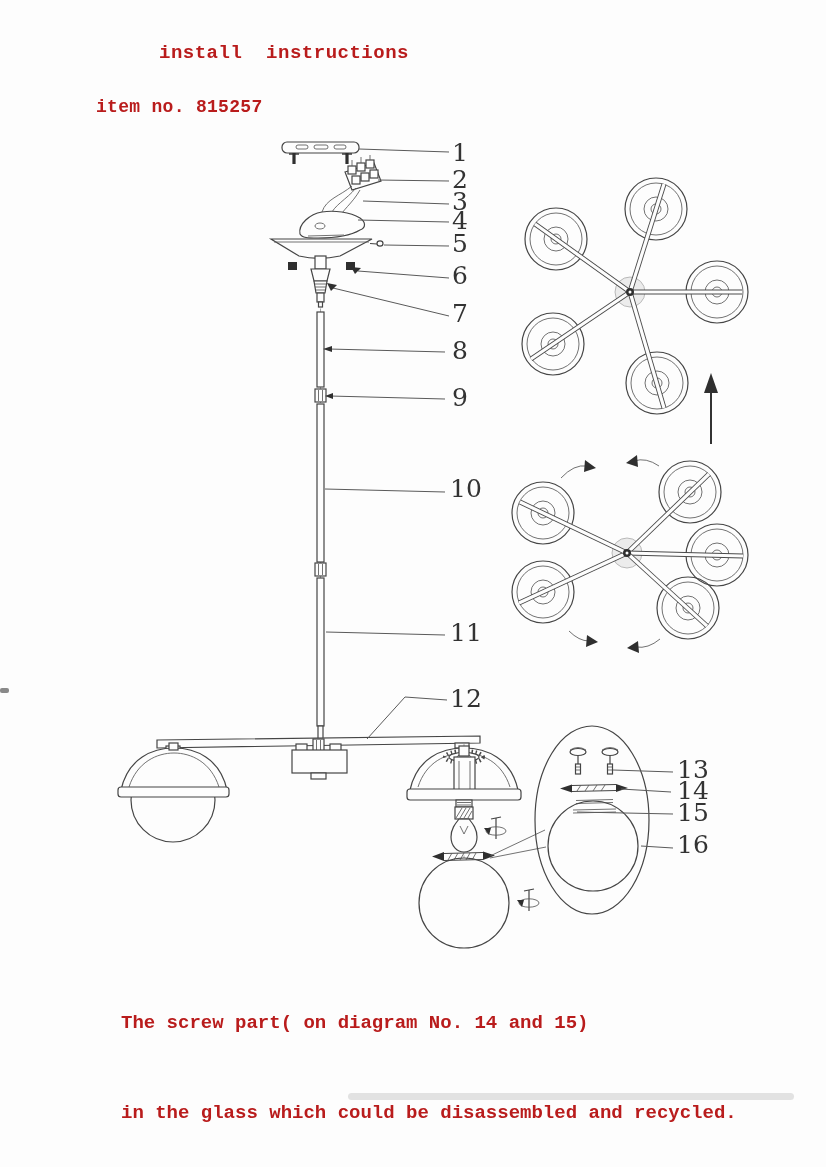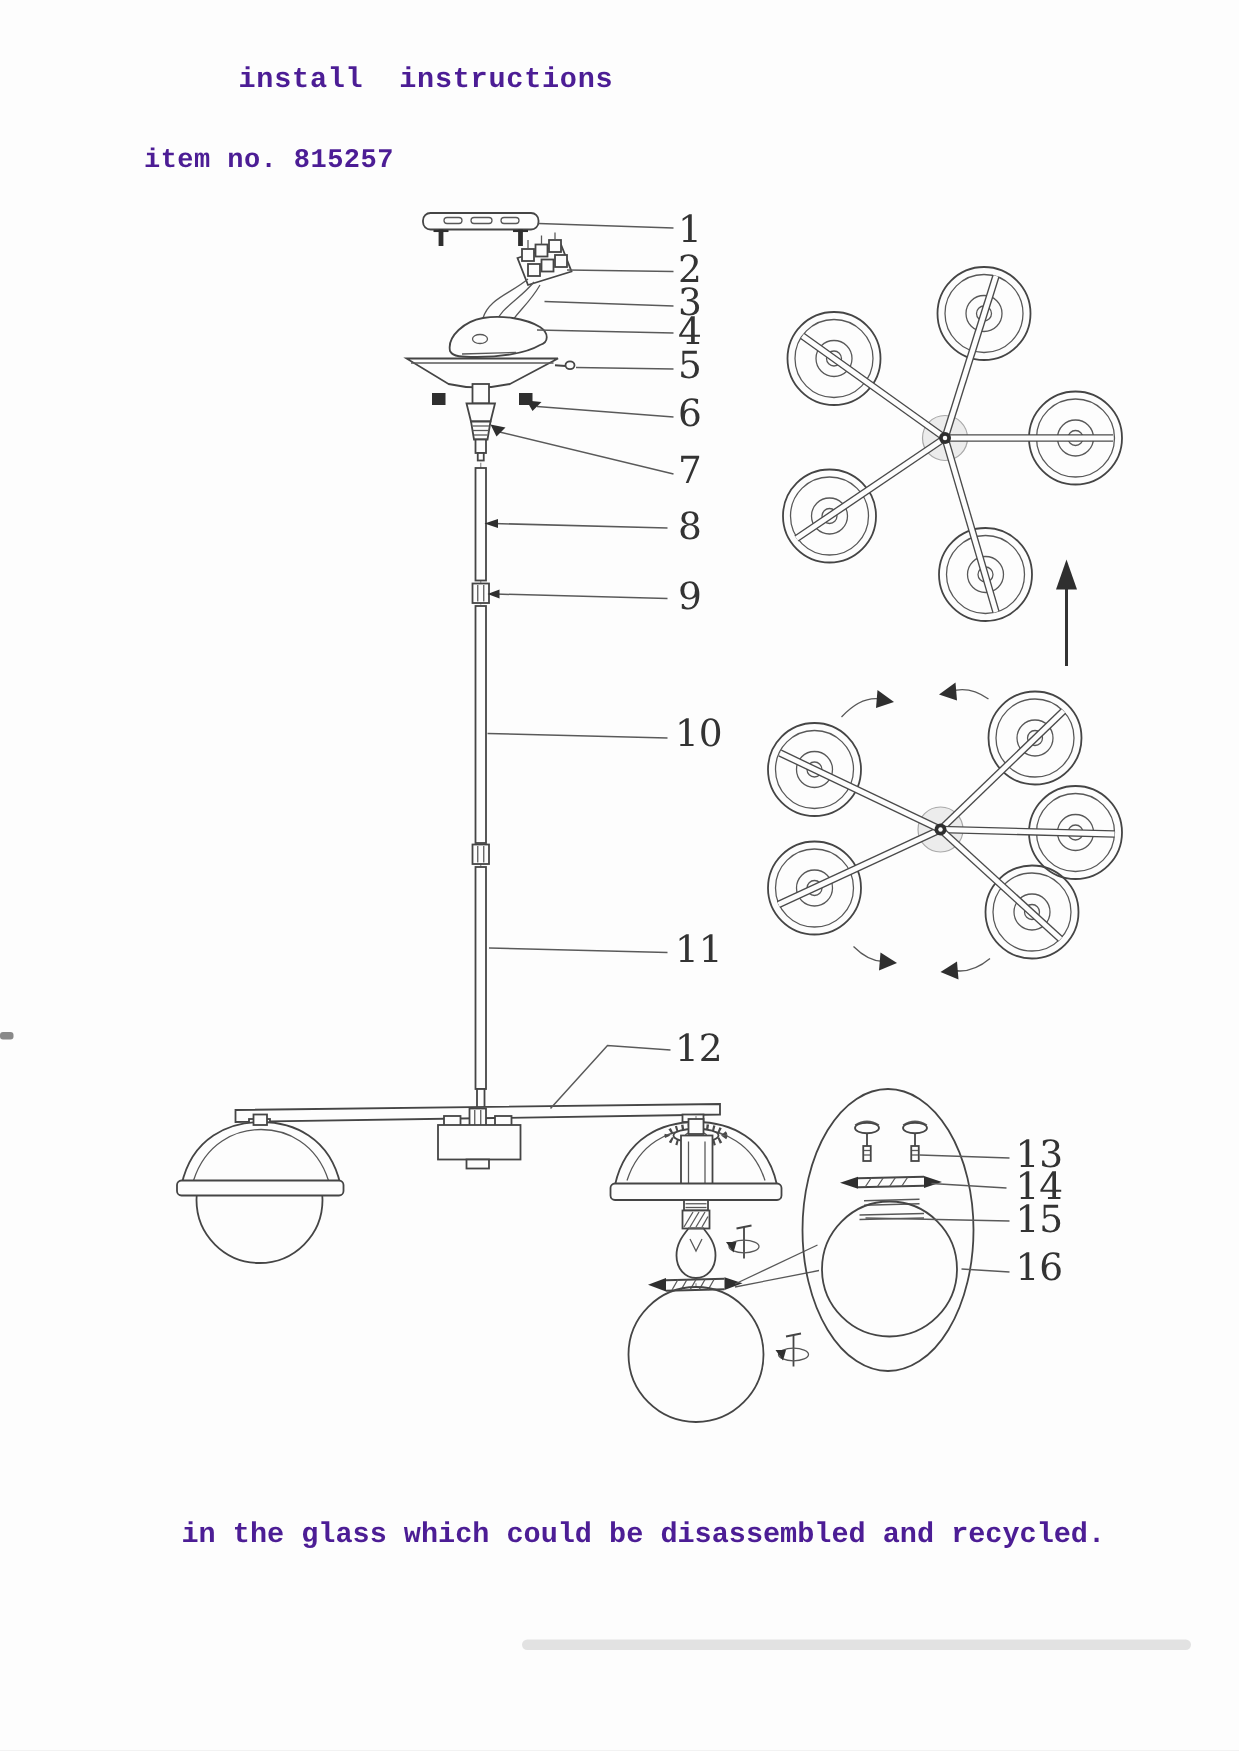--- a/index.html
+++ b/index.html
@@ -1,17 +1,17 @@
 <!DOCTYPE html>
 <html><head>
 <meta charset="utf-8">
 <style>
   html,body{margin:0;padding:0;background:#e9e9e9;}
   .page{position:relative;width:826px;height:1167px;background:#fdfdfd;
-        font-family:"Liberation Mono",monospace;color:#4c1d95;overflow:hidden;margin:0 auto;}
+        font-family:"Liberation Mono",monospace;color:#b91c1c;overflow:hidden;margin:0 auto;}
   .title{position:absolute;left:159px;top:42px;font-size:19px;font-weight:bold;
          letter-spacing:.5px;white-space:pre;}
   .item-no{position:absolute;left:96px;top:97px;font-size:18px;font-weight:bold;
            letter-spacing:.3px;white-space:pre;}
   .footer{position:absolute;left:121px;top:948px;font-size:19px;font-weight:bold;
           line-height:30px;white-space:pre;}
   svg.diagram{position:absolute;left:0;top:0;}
   
   .ln{fill:none;stroke:#454545;stroke-width:1.2;}
   .thin{fill:none;stroke:#585858;stroke-width:.85;}
@@ -394,20 +394,21 @@
       <text class="lbl" x="450" y="641">11</text>
       <text class="lbl" x="450" y="707">12</text>
       <text class="lbl" x="677" y="778">13</text>
       <text class="lbl" x="677" y="799">14</text>
       <text class="lbl" x="677" y="821">15</text>
       <text class="lbl" x="677" y="853">16</text>
     </g>
   </svg>
 
   <div class="footer">
+    <div>The screw part( on diagram No. 14 and 15)</div>
     <div>in the glass which could be disassembled and recycled.</div>
     
     
   </div>
 
   <div class="edge-mark"></div>
   <div class="smudge"></div>
 </div>
 
 </body></html>

